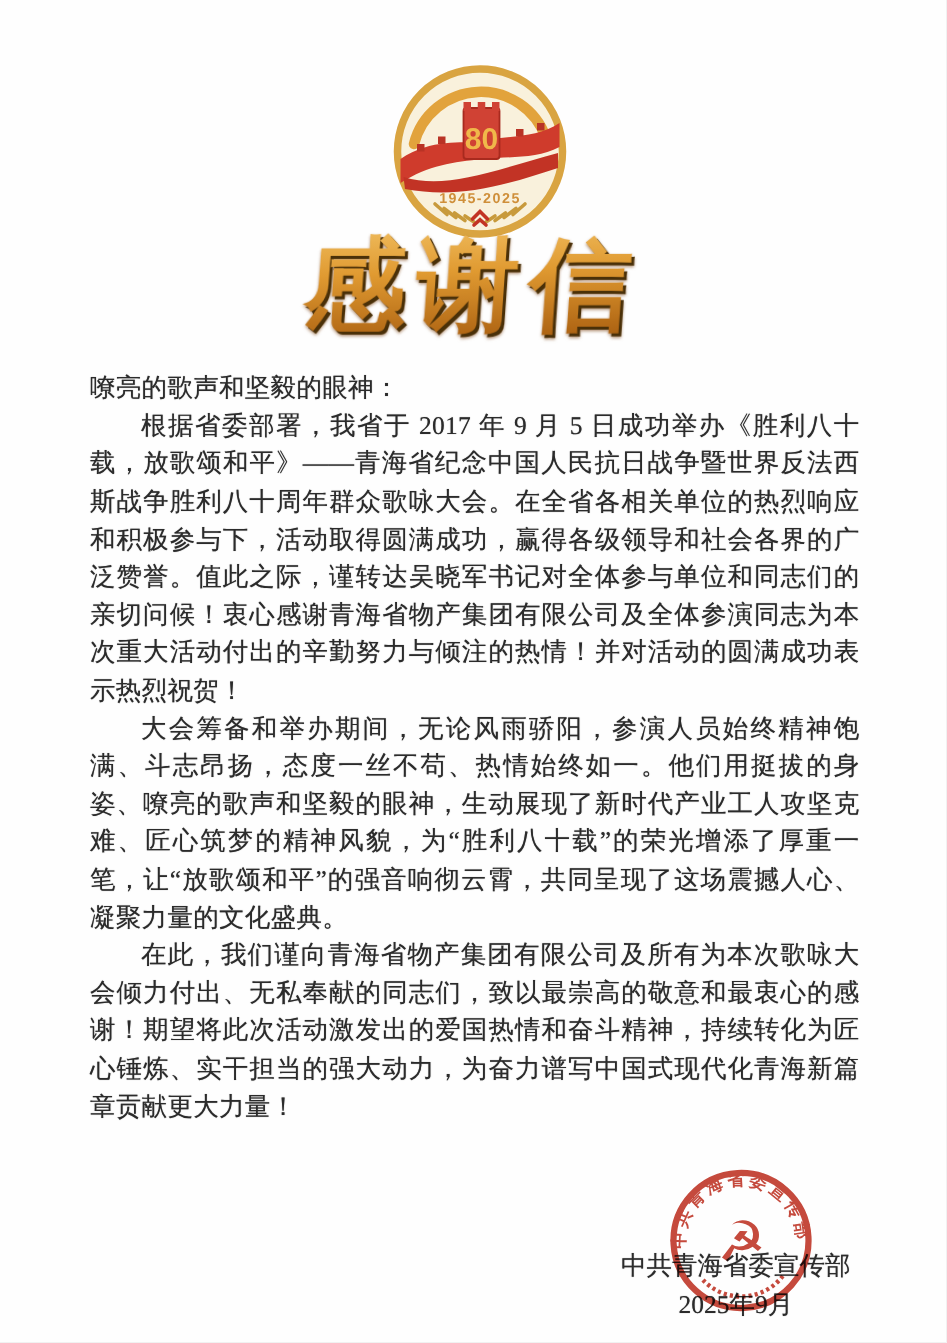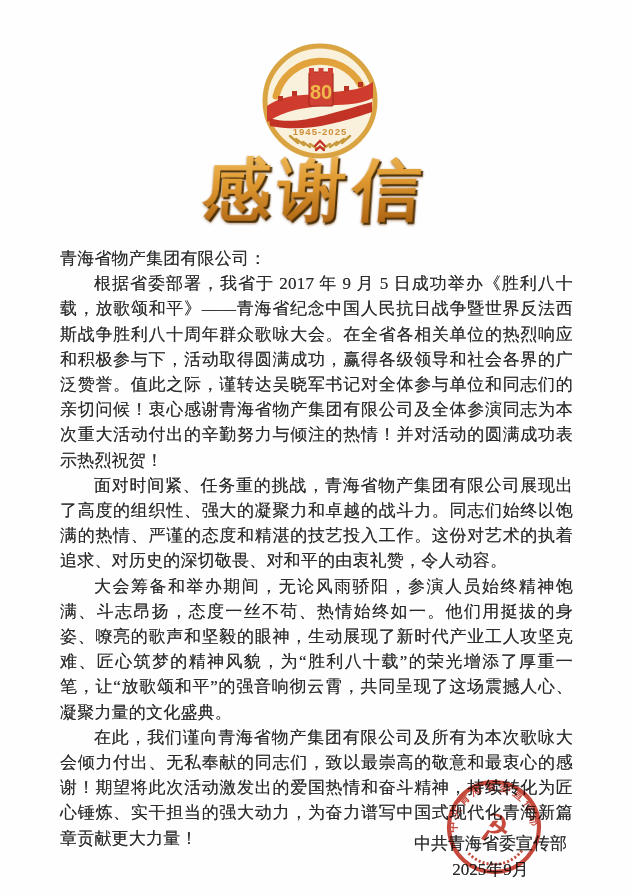--- a/index.html
+++ b/index.html
@@ -96,23 +96,22 @@
       <g stroke="#c23325" stroke-width="2.4" stroke-linecap="round" fill="none">
         <path d="M55,104 L60,99 L65,104"></path>
           <path d="M56,108 L60,104.5 L64,108"></path>
       </g>
     </svg>
   </div>
 
   <div class="title">感谢信</div>
 
   <div class="body">
-    <p class="salutation">青海省物产集团有限公司：</p>
+    <p class="salutation">嘹亮的歌声和坚毅的眼神：</p>
     <p>根据省委部署，我省于 2017 年 9 月 5 日成功举办《胜利八十载，放歌颂和平》——青海省纪念中国人民抗日战争暨世界反法西斯战争胜利八十周年群众歌咏大会。在全省各相关单位的热烈响应和积极参与下，活动取得圆满成功，赢得各级领导和社会各界的广泛赞誉。值此之际，谨转达吴晓军书记对全体参与单位和同志们的亲切问候！衷心感谢青海省物产集团有限公司及全体参演同志为本次重大活动付出的辛勤努力与倾注的热情！并对活动的圆满成功表示热烈祝贺！</p>
-    <p>面对时间紧、任务重的挑战，青海省物产集团有限公司展现出了高度的组织性、强大的凝聚力和卓越的战斗力。同志们始终以饱满的热情、严谨的态度和精湛的技艺投入工作。这份对艺术的执着追求、对历史的深切敬畏、对和平的由衷礼赞，令人动容。</p>
     <p>大会筹备和举办期间，无论风雨骄阳，参演人员始终精神饱满、斗志昂扬，态度一丝不苟、热情始终如一。他们用挺拔的身姿、嘹亮的歌声和坚毅的眼神，生动展现了新时代产业工人攻坚克难、匠心筑梦的精神风貌，为“胜利八十载”的荣光增添了厚重一笔，让“放歌颂和平”的强音响彻云霄，共同呈现了这场震撼人心、凝聚力量的文化盛典。</p>
     <p>在此，我们谨向青海省物产集团有限公司及所有为本次歌咏大会倾力付出、无私奉献的同志们，致以最崇高的敬意和最衷心的感谢！期望将此次活动激发出的爱国热情和奋斗精神，持续转化为匠心锤炼、实干担当的强大动力，为奋力谱写中国式现代化青海新篇章贡献更大力量！</p>
   </div>
 
   <div class="sign-block">
     <div>中共青海省委宣传部</div>
     <div>2025年9月</div>
   </div>
 
   <div class="seal">

